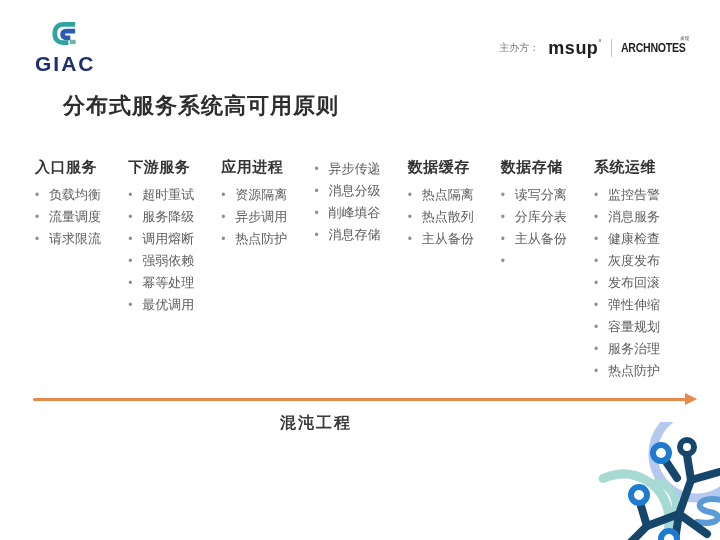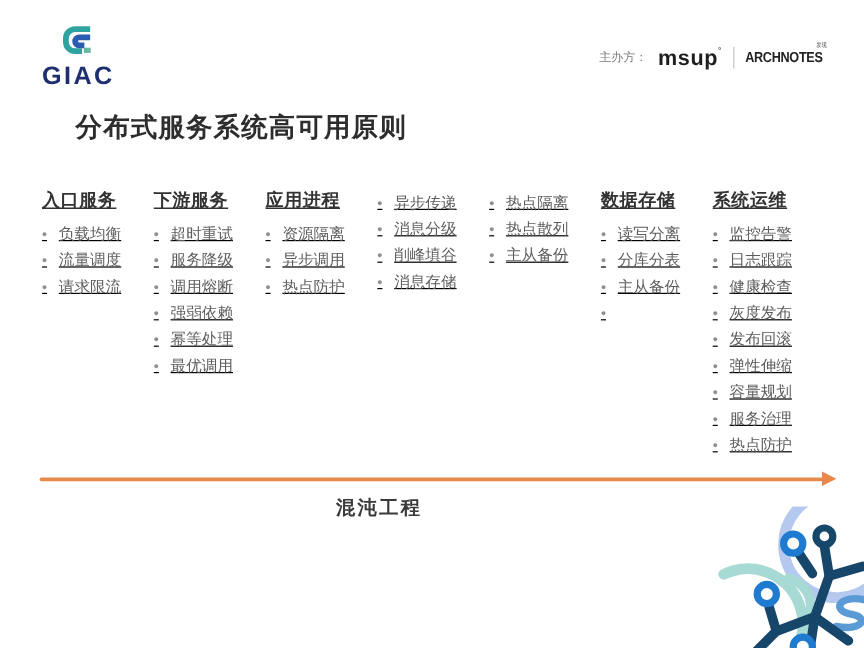--- a/index.html
+++ b/index.html
@@ -20,21 +20,21 @@
   .msup .tm{font-size:7px;vertical-align:top;color:#555;}
   .divider{width:1px;height:18px;background:#c4c4c4;}
   .archnotes{position:relative;font-size:12px;font-weight:bold;color:#222;letter-spacing:-.3px;transform:scaleX(.88);transform-origin:left center;line-height:1;}
   .archnotes .mini{position:absolute;top:-6px;right:-4px;font-size:5px;font-weight:normal;color:#444;letter-spacing:0;}
 
   
   .title{position:absolute;top:76px;left:35px;font-size:22px;font-weight:bold;color:#2d2d2d;letter-spacing:1px;margin-left:28px;}
 
   
   .columns{position:absolute;top:158px;left:35px;width:650px;display:flex;justify-content:space-between;}
-  .col{width:91px;flex:none;text-decoration:underline;}
+  .col{width:91px;flex:none;}
   .col h3{margin:0 0 7px 0;font-size:15px;font-weight:bold;color:#333;letter-spacing:.5px;}
   .col ul{margin:0;padding:0;list-style:none;}
   .col li{display:flex;font-size:13px;color:#5d5d5d;line-height:22px;}
   .col li .bullet{width:14px;flex:none;color:#8f8f8f;font-size:12px;}
   .col li .txt{width:58px;}
 
   
   .arrow{position:absolute;top:398px;left:33px;width:653px;height:3px;background:#E8894C;border-radius:2px;}
   .arrow::after{content:"";position:absolute;right:-11px;top:-5px;width:0;height:0;
     border-left:12px solid #E8894C;border-top:6px solid transparent;border-bottom:6px solid transparent;}
@@ -144,20 +144,21 @@
           <span class="bullet">•</span>
           <span class="txt">削峰填谷</span>
         </li>
         <li>
           <span class="bullet">•</span>
           <span class="txt">消息存储</span>
         </li>
       </ul>
     </div>
     <div class="col">
+      <h3>数据缓存</h3>
       <ul>
         <li>
           <span class="bullet">•</span>
           <span class="txt">热点隔离</span>
         </li>
         <li>
           <span class="bullet">•</span>
           <span class="txt">热点散列</span>
         </li>
         <li>
@@ -188,21 +189,21 @@
     </div>
     <div class="col">
       <h3>系统运维</h3>
       <ul>
         <li>
           <span class="bullet">•</span>
           <span class="txt">监控告警</span>
         </li>
         <li>
           <span class="bullet">•</span>
-          <span class="txt">日志跟踪</span>
+          <span class="txt">消息服务</span>
         </li>
         <li>
           <span class="bullet">•</span>
           <span class="txt">健康检查</span>
         </li>
         <li>
           <span class="bullet">•</span>
           <span class="txt">灰度发布</span>
         </li>
         <li>

